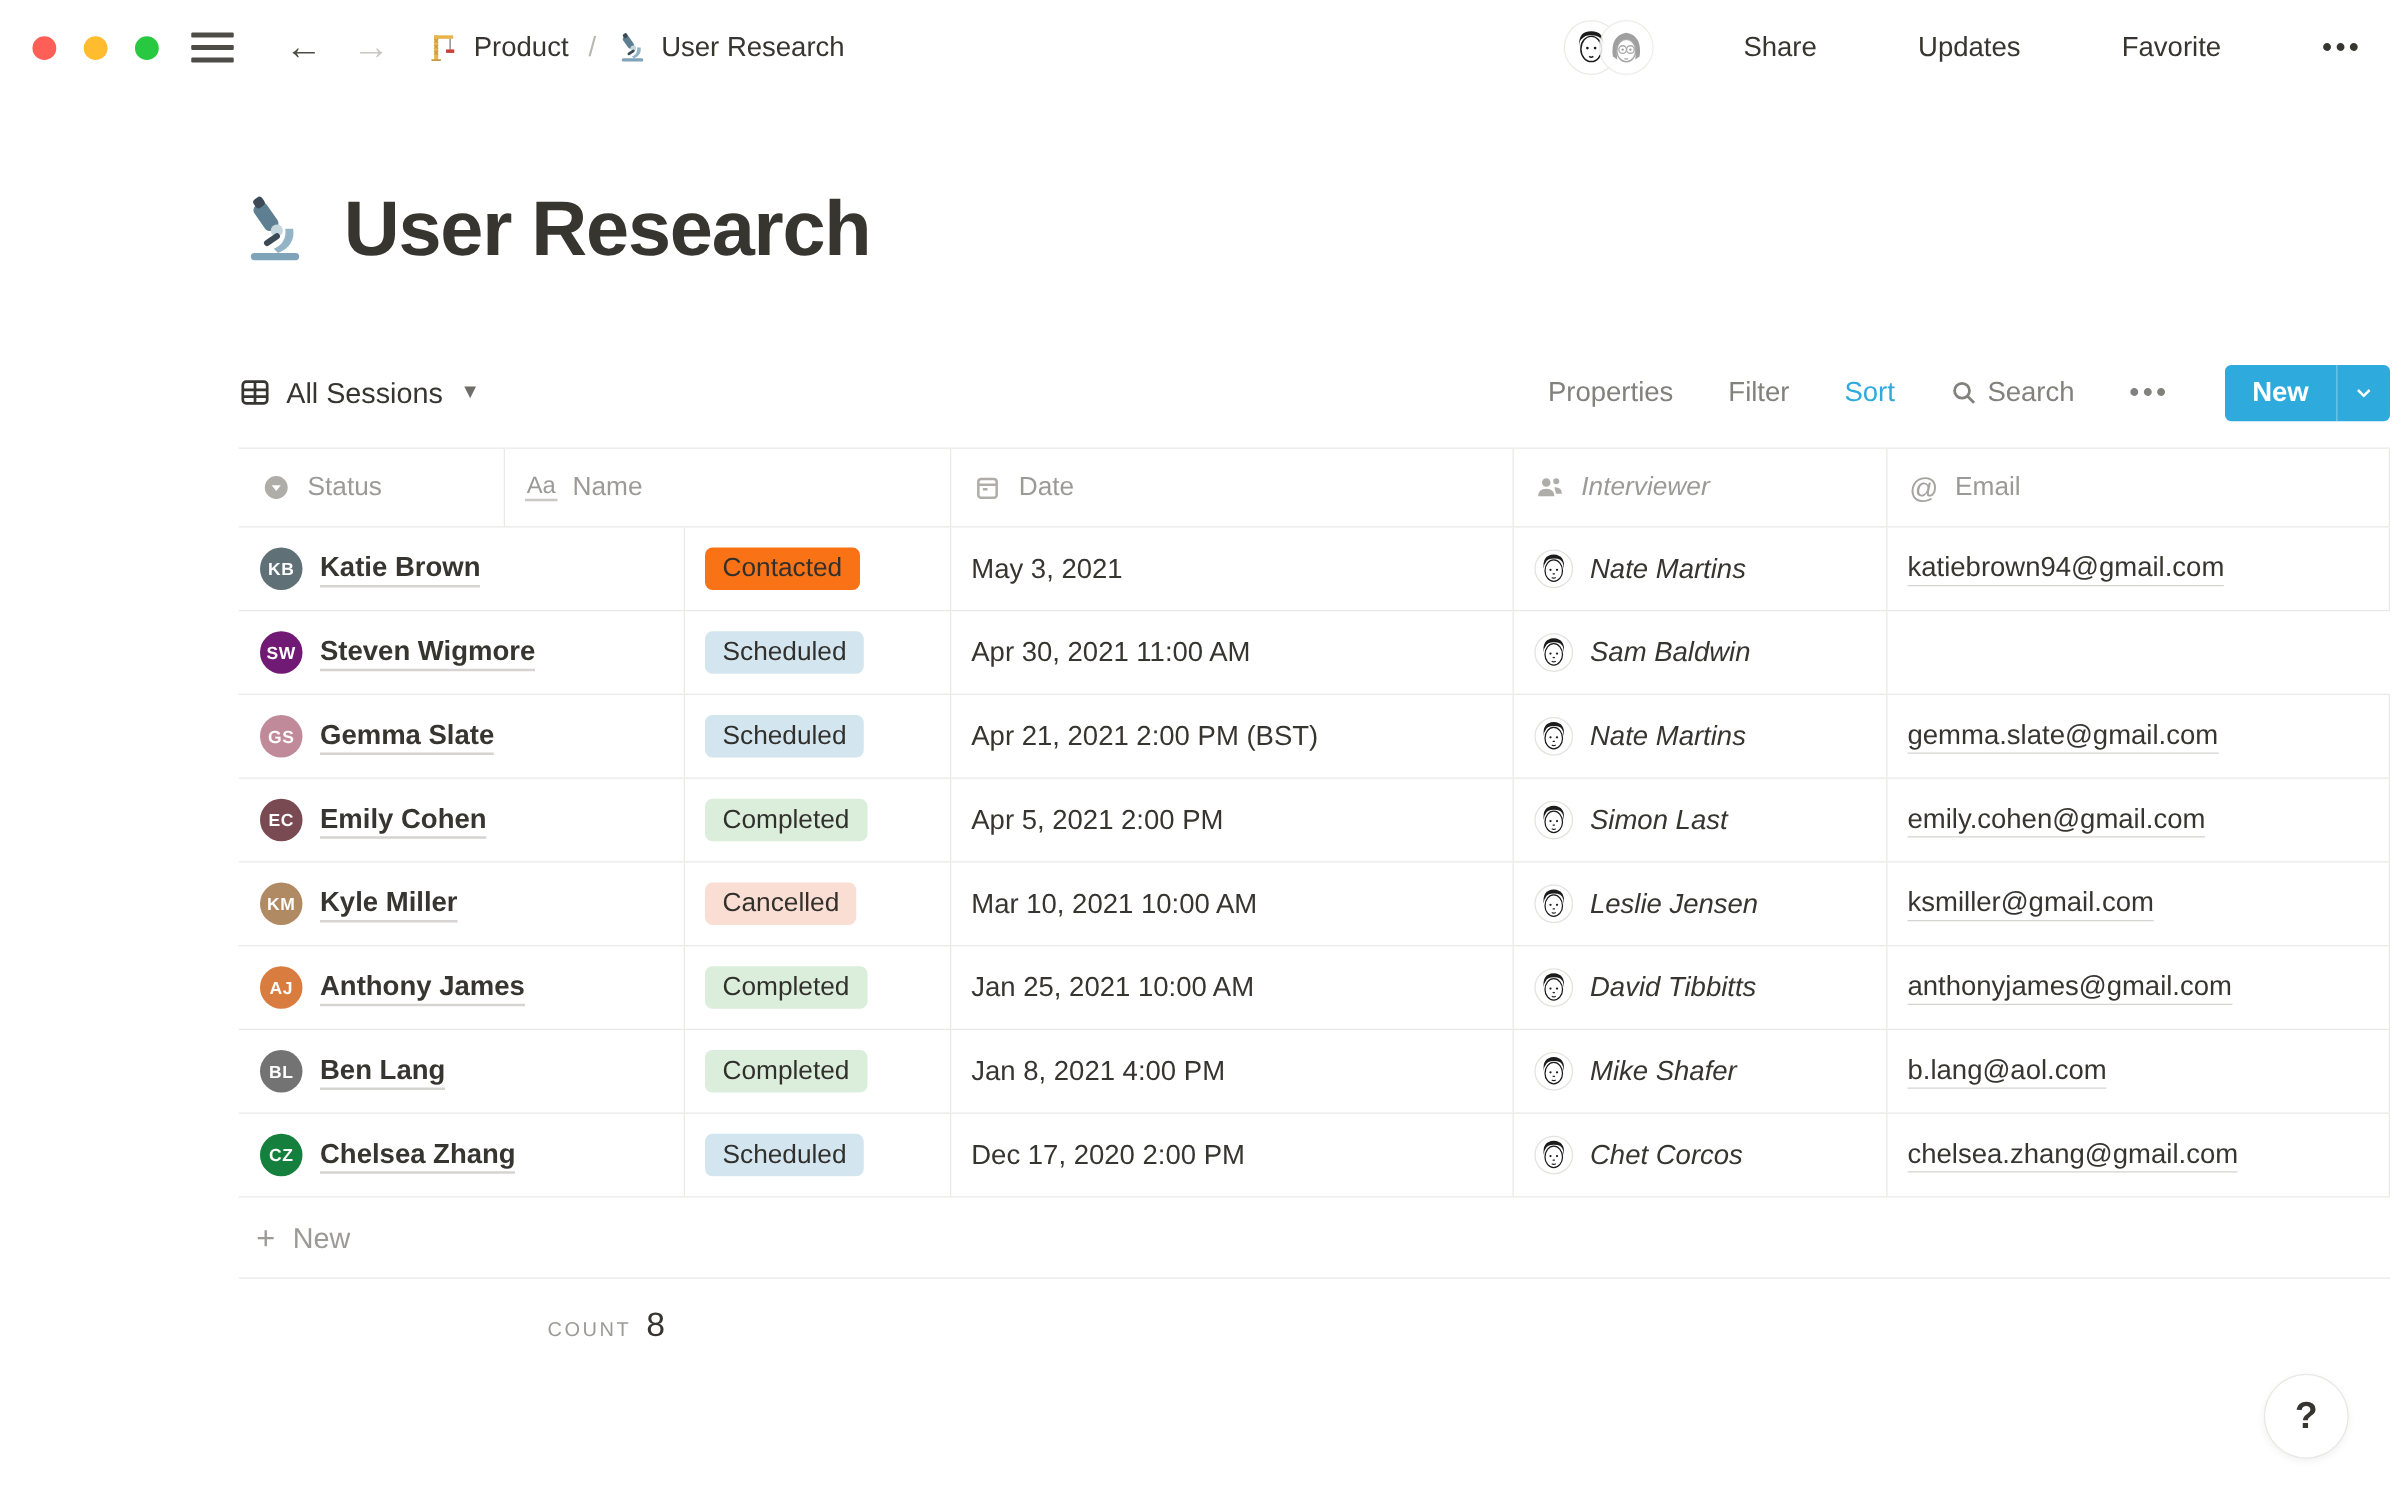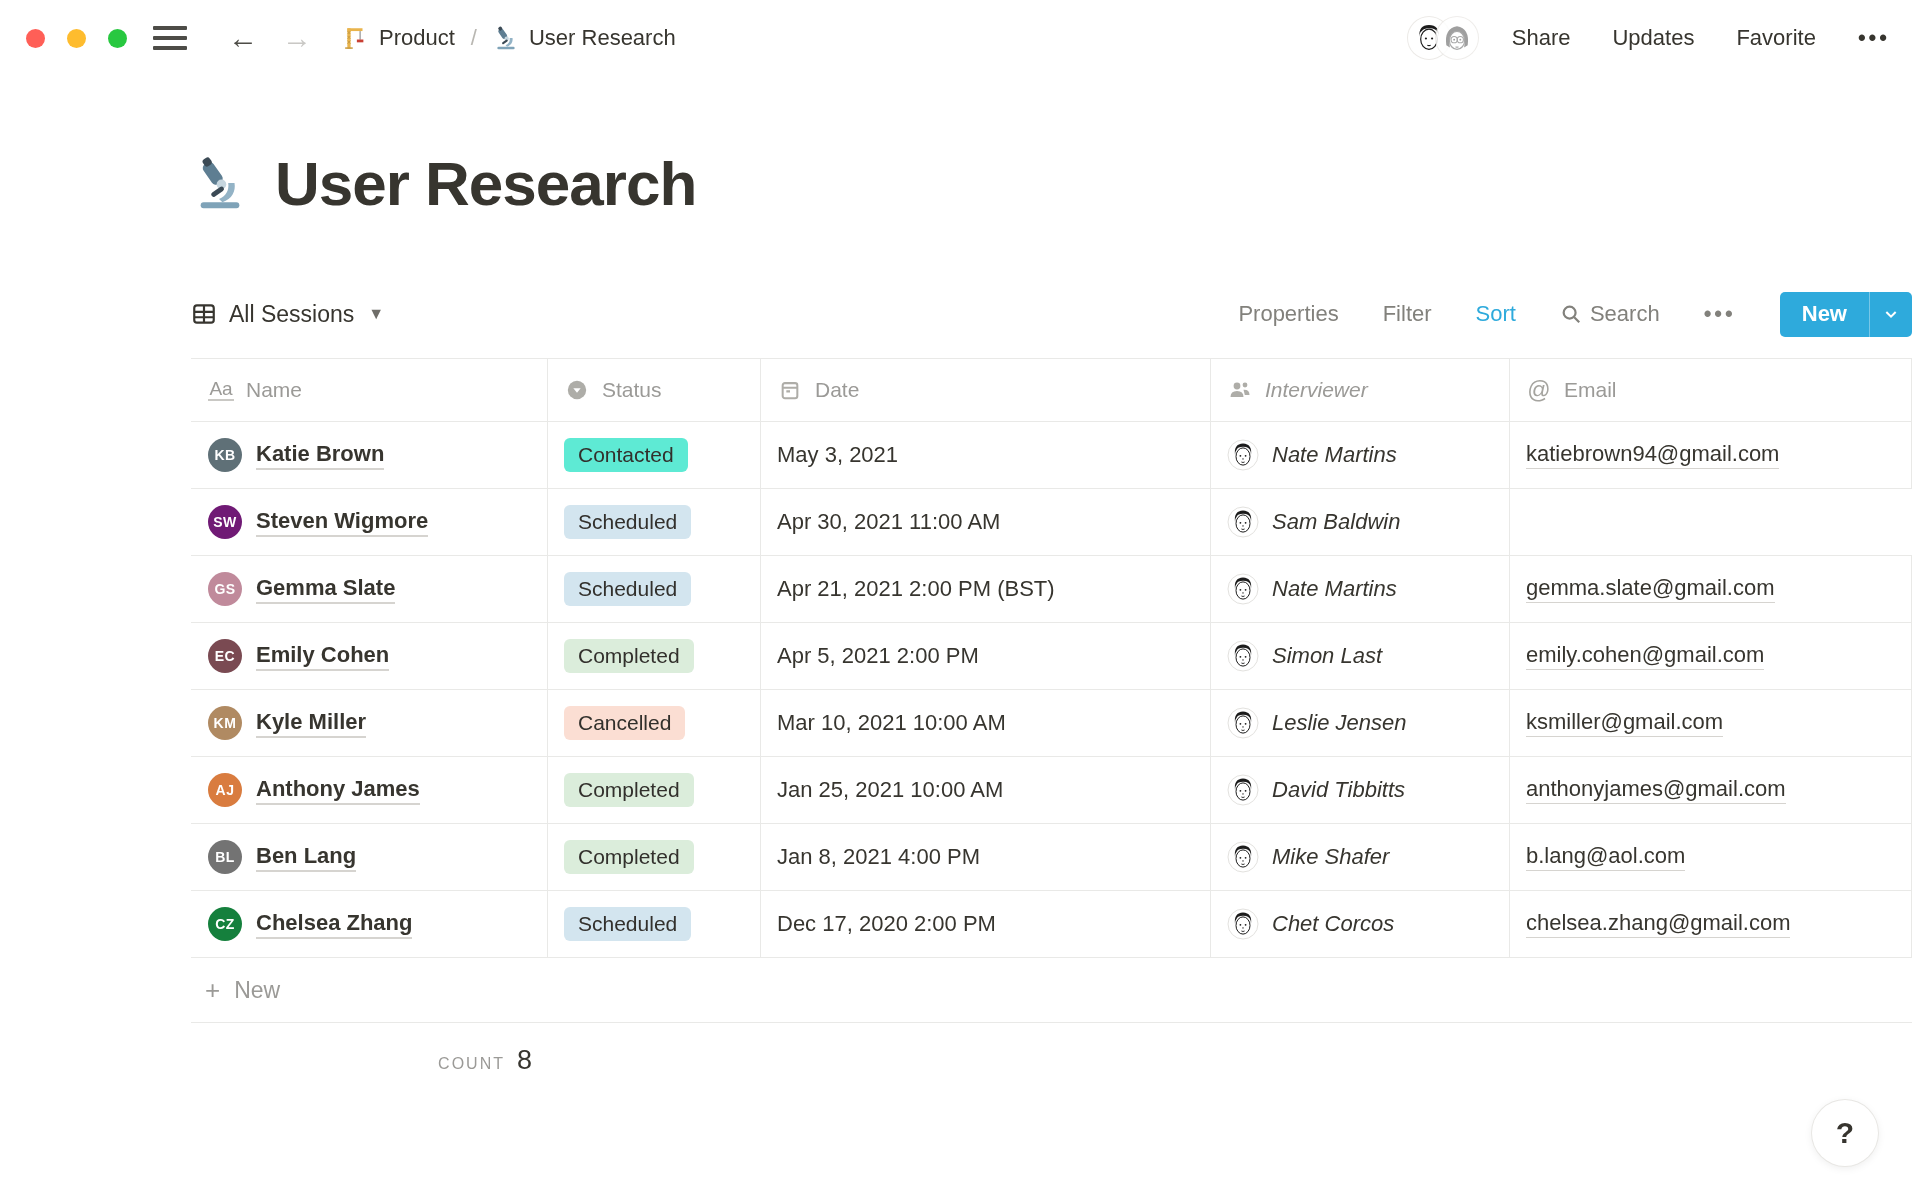--- a/index.html
+++ b/index.html
@@ -20,21 +20,21 @@
   .navarrow { font-size:30px; line-height:1; width:40px; text-align:center; color:#4d4c47; margin-right:14px; cursor:pointer; user-select:none; }
   .navarrow.disabled { color:#c9c8c5; }
   .breadcrumb { display:flex; align-items:center; gap:12px; font-size:22px; margin-left:12px; }
   .crumb { display:flex; align-items:center; gap:10px; cursor:pointer; }
   .crumb-sep { color:#b9b7b2; margin:0 4px; }
   .top-spacer { flex:1; }
   .collab-avatars { display:flex; margin-right:34px; }
   .collab-avatars .cavatar { width:42px; height:42px; border-radius:50%; background:#fff; border:2px solid #fff; box-shadow:0 0 0 1px #eceae7; overflow:hidden; }
   .collab-avatars .cavatar + .cavatar { margin-left:-14px; opacity:.85; }
   .top-actions { display:flex; align-items:center; gap:42px; font-size:22px; }
-  .top-actions .ta { cursor:pointer; }
+  .top-actions .ta { cursor:pointer;margin-left:39px; }
   .dots { letter-spacing:3px; font-size:22px; color:#37352F; font-weight:bold; }
 
   
   .content { padding:0 8px 0 191px; }
 
   .page-title { display:flex; align-items:center; gap:26px; margin-top:48px; height:118px; }
   .page-title h1 { font-size:62px; font-weight:bold; margin:0; letter-spacing:-1px; }
 
   
   .viewbar { display:flex; align-items:center; margin-top:46px; height:52px; }
@@ -59,21 +59,21 @@
   .header .hcell { color:#9B9A97; font-size:21px; gap:12px; cursor:pointer; }
   .hicon { width:26px; display:inline-flex; justify-content:center; align-items:center; color:#aeada8; flex:none; }
   .aa-glyph { font-size:19px; border-bottom:2px solid #c9c8c4; line-height:1.1; color:#9B9A97; }
   .at-glyph { font-size:23px; color:#a5a49f; }
 
   .cell { font-size:22px; }
   .cell-name { gap:14px; font-weight:bold; cursor:pointer; }
   .avatar { width:34px; height:34px; border-radius:50%; color:#fff; font-size:14px; font-weight:bold; display:flex; align-items:center; justify-content:center; flex:none; letter-spacing:.5px; }
   .name-link { border-bottom:2px solid #d6d4d0; padding-bottom:1px; }
   .pill { border-radius:6px; padding:5px 14px; font-size:21px; font-weight:normal; color:#32302c; }
-  .pill-gray { background:#5eead4; } .pill-blue { background:#D3E5EF; } .pill-green { background:#DBEDDB; } .pill-red { background:#FBDED3; }
+  .pill-gray { background:#f97316; } .pill-blue { background:#D3E5EF; } .pill-green { background:#DBEDDB; } .pill-red { background:#FBDED3; }
   .cell-interviewer { gap:13px; }
   .face { width:32px; height:32px; flex:none; }
   .email-link { border-bottom:1px solid #d6d4d0; padding-bottom:1px; cursor:pointer; }
 
   .newrow { display:flex; align-items:center; gap:14px; min-height:66px; border-top:1px solid #E9E9E7; border-bottom:1px solid #E9E9E7; color:#9B9A97; font-size:23px; padding:0 14px; cursor:pointer; }
   .newrow .plus { font-size:26px; }
 
   .table-footer { display:flex; }
   .count-box { width:357px; display:flex; justify-content:flex-end; align-items:baseline; gap:12px; padding:22px 16px 0 0; cursor:pointer; }
   .count-label { color:#9B9A97; font-size:16px; letter-spacing:2px; }
@@ -216,32 +216,32 @@
               <path d="M5 9 L12 16 L19 9"></path>
             </svg>
         </span>
       </span>
     </div>
   </div>
 
   <div class="db-table">
 
     <div class="trow header">
-      <div class="hcell col-name">
-        <span class="hicon aa-glyph">Aa</span>
-        <span>Name</span>
-      </div>
       <div class="hcell col-status">
         <span class="hicon">
           <svg width="22" height="22" viewBox="0 0 24 24">
             <circle cx="12" cy="12" r="10" fill="#aeada8"></circle>
             <path d="M8 10 L12 15 L16 10 Z" fill="#fff"></path>
           </svg>
         </span>
         <span>Status</span>
+      </div>
+      <div class="hcell col-name">
+        <span class="hicon aa-glyph">Aa</span>
+        <span>Name</span>
       </div>
       <div class="hcell col-date">
         <span class="hicon">
           <svg width="22" height="22" viewBox="0 0 24 24" fill="none" stroke="#aeada8" stroke-width="2.2">
             <rect x="4" y="4.5" width="16" height="16.5" rx="2.5"></rect>
             <path d="M4 9.5 H20 M8 13.5 H12"></path>
           </svg>
         </span>
         <span>Date</span>
       </div>

